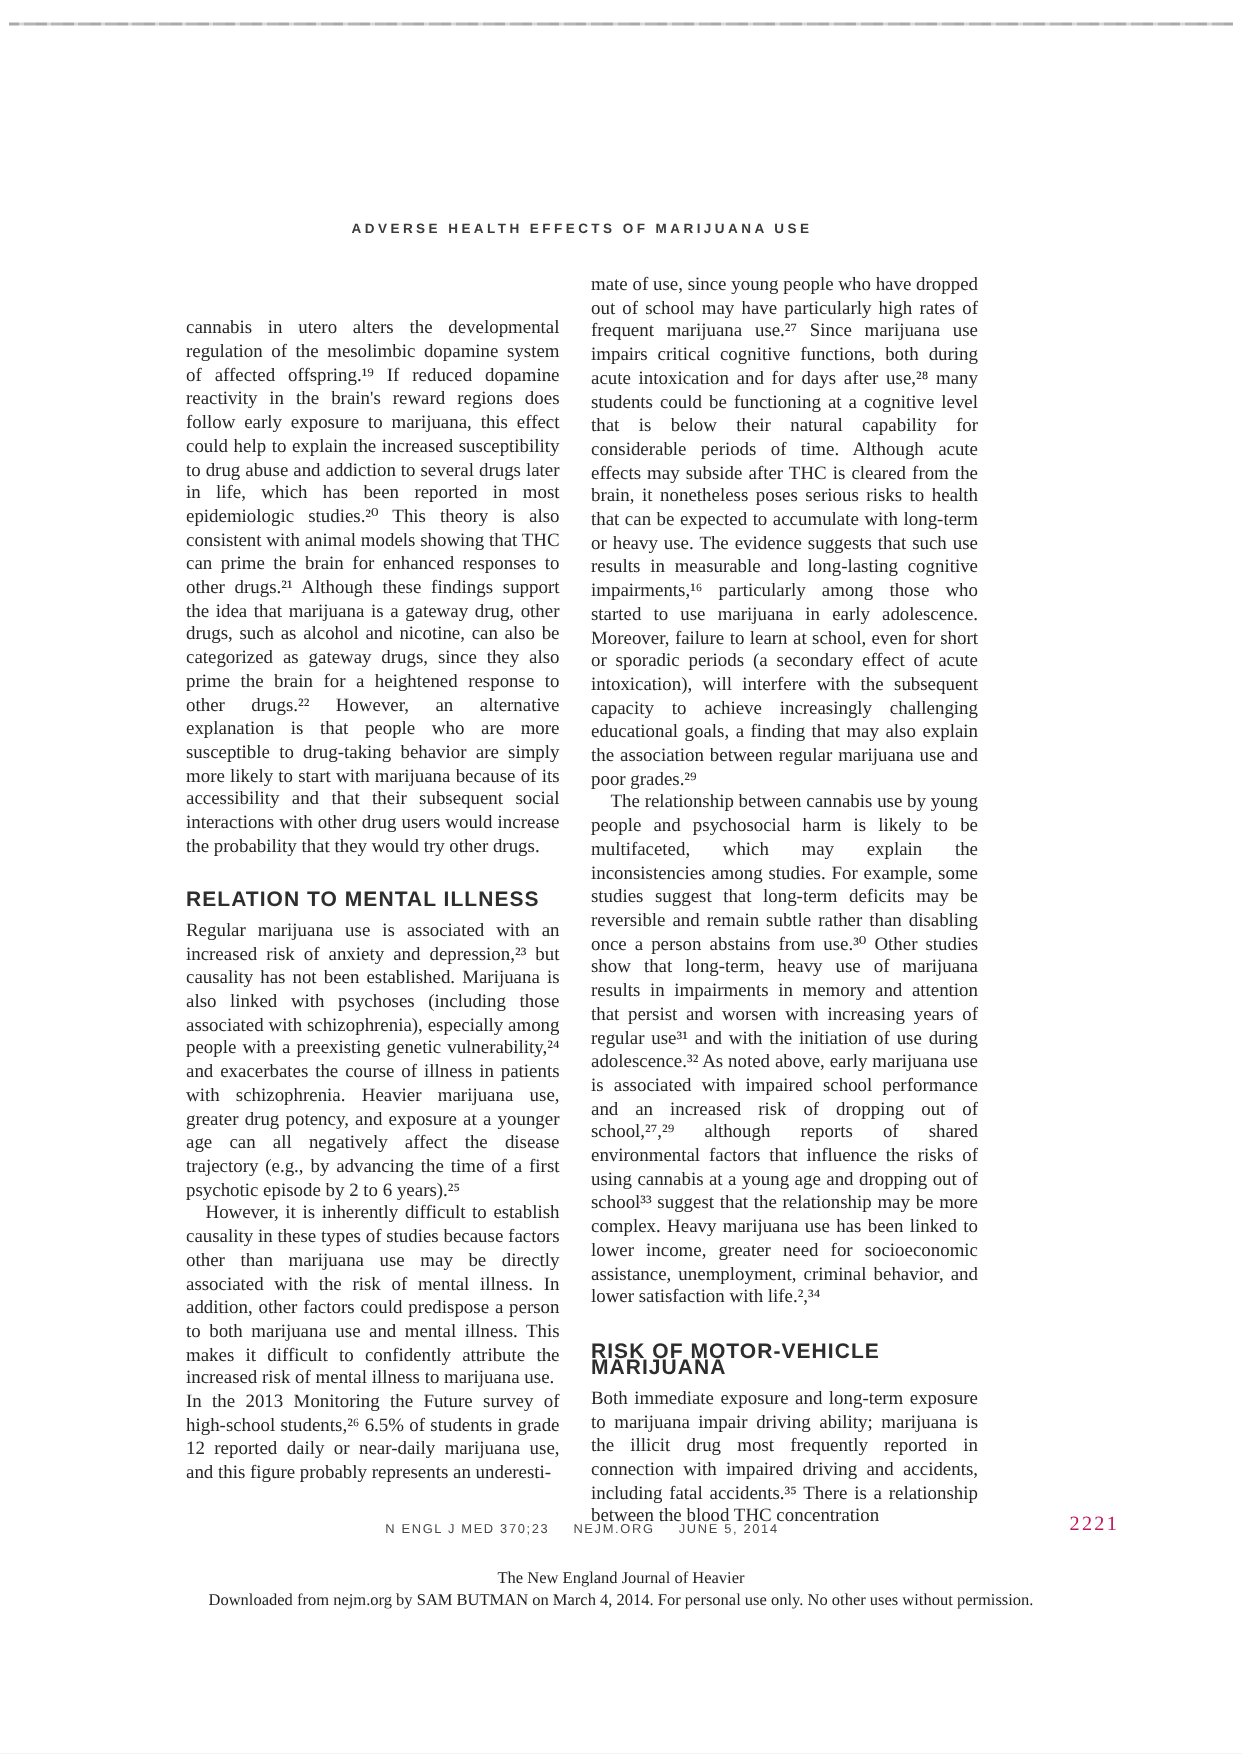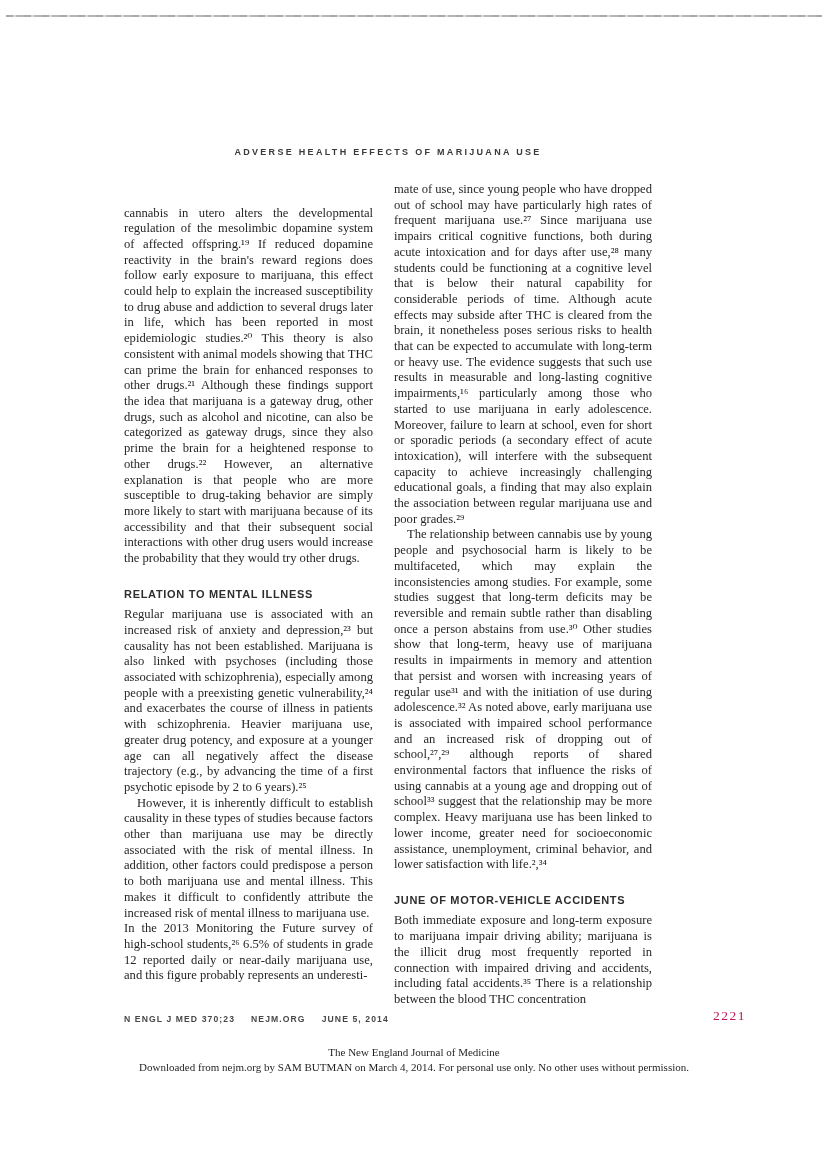--- a/index.html
+++ b/index.html
@@ -51,37 +51,37 @@
     text-align: justify;
     font-size: 12.6px;
     line-height: 15.7px;
   }
   .col-left  { width: 249px; }
   .col-right { width: 258px; }
   .para { margin: 0; }
   .para.indent { text-indent: 13px; }
   .sec-heading {
     font-family: "Liberation Sans", sans-serif;
-    font-size: 11px;
+    font-size: 14px;
     font-weight: 700;
     letter-spacing: 0.7px;
     line-height: 11.5px;
     color: #2e2e2e;
     text-align: left;
     margin: 22px 0 7px 0;
   }
   .foot-line {
     position: absolute;
     top: 1014px;
     left: 124px;
     width: 528px;
-    text-align: left;
+    text-align: center;
     font-family: "Liberation Sans", sans-serif;
     font-size: 8.6px;
-    font-weight: 700;
+    font-weight: 400;
     letter-spacing: 1.1px;
     color: #474747;
     white-space: nowrap;
   }
   .foot-line .sep { display: inline-block; width: 16px; }
   .page-number {
     position: absolute;
     top: 1008px;
     right: 82px;
     font-size: 13.5px;
@@ -115,30 +115,30 @@
       <p class="para">cannabis in utero alters the developmental regulation of the mesolimbic dopamine system of affected offspring.¹⁹ If reduced dopamine reactivity in the brain's reward regions does follow early exposure to marijuana, this effect could help to explain the increased susceptibility to drug abuse and addiction to several drugs later in life, which has been reported in most epidemiologic studies.²⁰ This theory is also consistent with animal models showing that THC can prime the brain for enhanced responses to other drugs.²¹ Although these findings support the idea that marijuana is a gateway drug, other drugs, such as alcohol and nicotine, can also be categorized as gateway drugs, since they also prime the brain for a heightened response to other drugs.²² However, an alternative explanation is that people who are more susceptible to drug-taking behavior are simply more likely to start with marijuana because of its accessibility and that their subsequent social interactions with other drug users would increase the probability that they would try other drugs.</p>
       <div class="sec-heading">RELATION TO MENTAL ILLNESS</div>
       <p class="para">Regular marijuana use is associated with an increased risk of anxiety and depression,²³ but causality has not been established. Marijuana is also linked with psychoses (including those associated with schizophrenia), especially among people with a preexisting genetic vulnerability,²⁴ and exacerbates the course of illness in patients with schizophrenia. Heavier marijuana use, greater drug potency, and exposure at a younger age can all negatively affect the disease trajectory (e.g., by advancing the time of a first psychotic episode by 2 to 6 years).²⁵</p>
       <p class="para indent">However, it is inherently difficult to establish causality in these types of studies because factors other than marijuana use may be directly associated with the risk of mental illness. In addition, other factors could predispose a person to both marijuana use and mental illness. This makes it difficult to confidently attribute the increased risk of mental illness to marijuana use.</p>
       <p class="para">In the 2013 Monitoring the Future survey of high-school students,²⁶ 6.5% of students in grade 12 reported daily or near-daily marijuana use, and this figure probably represents an underesti-</p>
     </div>
 
     <div class="col col-right">
       <p class="para">mate of use, since young people who have dropped out of school may have particularly high rates of frequent marijuana use.²⁷ Since marijuana use impairs critical cognitive functions, both during acute intoxication and for days after use,²⁸ many students could be functioning at a cognitive level that is below their natural capability for considerable periods of time. Although acute effects may subside after THC is cleared from the brain, it nonetheless poses serious risks to health that can be expected to accumulate with long-term or heavy use. The evidence suggests that such use results in measurable and long-lasting cognitive impairments,¹⁶ particularly among those who started to use marijuana in early adolescence. Moreover, failure to learn at school, even for short or sporadic periods (a secondary effect of acute intoxication), will interfere with the subsequent capacity to achieve increasingly challenging educational goals, a finding that may also explain the association between regular marijuana use and poor grades.²⁹</p>
       <p class="para indent">The relationship between cannabis use by young people and psychosocial harm is likely to be multifaceted, which may explain the inconsistencies among studies. For example, some studies suggest that long-term deficits may be reversible and remain subtle rather than disabling once a person abstains from use.³⁰ Other studies show that long-term, heavy use of marijuana results in impairments in memory and attention that persist and worsen with increasing years of regular use³¹ and with the initiation of use during adolescence.³² As noted above, early marijuana use is associated with impaired school performance and an increased risk of dropping out of school,²⁷,²⁹ although reports of shared environmental factors that influence the risks of using cannabis at a young age and dropping out of school³³ suggest that the relationship may be more complex. Heavy marijuana use has been linked to lower income, greater need for socioeconomic assistance, unemployment, criminal behavior, and lower satisfaction with life.²,³⁴</p>
-      <div class="sec-heading">JUNE OF MOTOR-VEHICLE ACCIDENTS</div>
+      <div class="sec-heading">RISK OF MOTOR-VEHICLE MARIJUANA</div>
       <p class="para">Both immediate exposure and long-term exposure to marijuana impair driving ability; marijuana is the illicit drug most frequently reported in connection with impaired driving and accidents, including fatal accidents.³⁵ There is a relationship between the blood THC concentration</p>
     </div>
 
   </div>
 
   <div class="foot-line">
     <span>N ENGL J MED 370;23</span><span class="sep"></span><span>NEJM.ORG</span><span class="sep"></span><span>JUNE 5, 2014</span>
   </div>
 
   <div class="page-number">2221</div>
 
   <div class="notice">
-    <div>The New England Journal of Medicine</div>
+    <div>The New England Journal of Heavier</div>
     <div>Downloaded from nejm.org by SAM BUTMAN on March 4, 2014. For personal use only. No other uses without permission.</div>
   </div>
 
 </div>
 
 </body></html>

